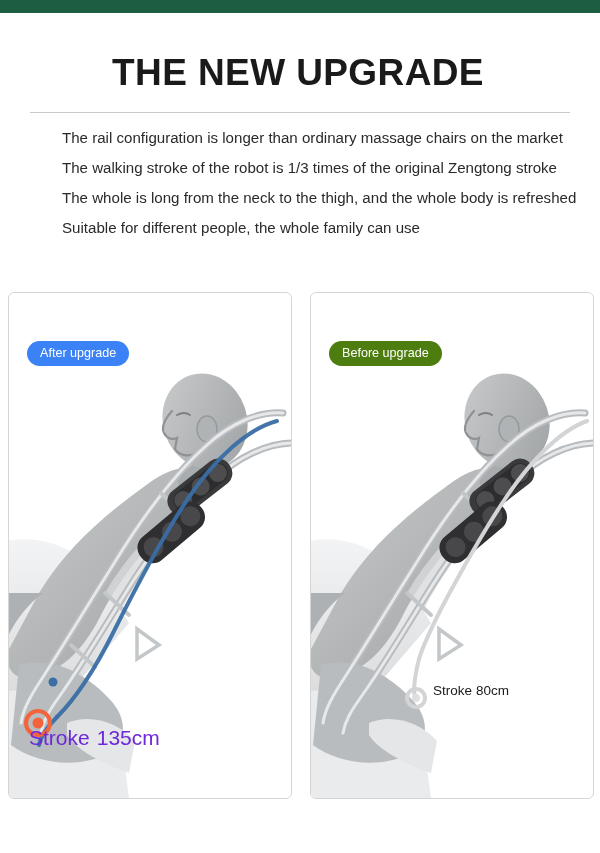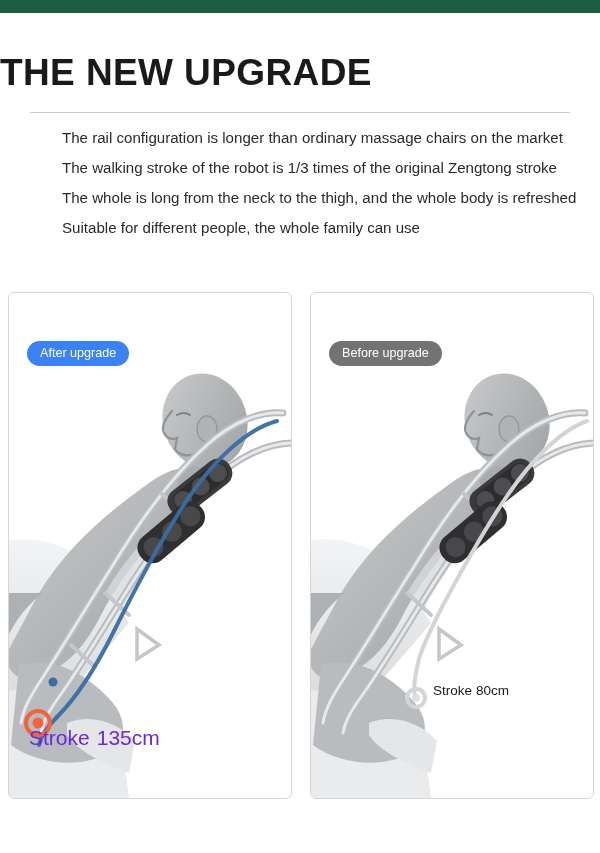--- a/index.html
+++ b/index.html
@@ -25,24 +25,26 @@
     height: 13px;
     background: #1d5e43;
   }
 
   
   .heading {
     position: absolute;
     left: 0;
     top: 52px;
     width: 556px;
+    text-align: center;
     font-size: 37px;
     font-weight: bold;
     letter-spacing: 0.4px;
     color: #1a1a1a;
+    padding-left: 20px;
   }
 
   .rule {
     position: absolute;
     left: 30px;
     top: 112px;
     width: 540px;
     height: 1px;
     background: #c9c9c9;
   }
@@ -89,21 +91,21 @@
     position: absolute;
     top: 48px;
     left: 18px;
     padding: 5px 13px 6px 13px;
     border-radius: 13px;
     font-size: 12.6px;
     color: #ffffff;
     white-space: nowrap;
   }
   .tag-after  { background: #3b82f6; }
-  .tag-before { background: #737373; }
+  .tag-before { background: #4d7c0f; }
 
   
   .stroke-caption {
     position: absolute;
     white-space: nowrap;
   }
   .stroke-caption .num,
   .stroke-caption .word {
     display: inline-block;
     vertical-align: baseline;

